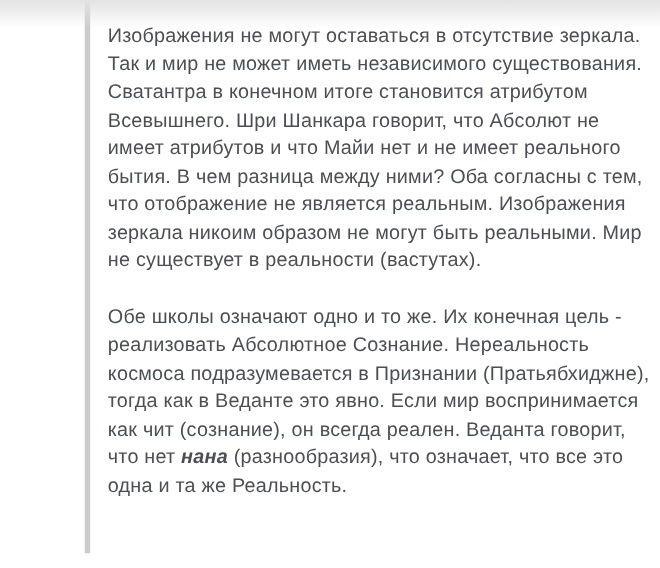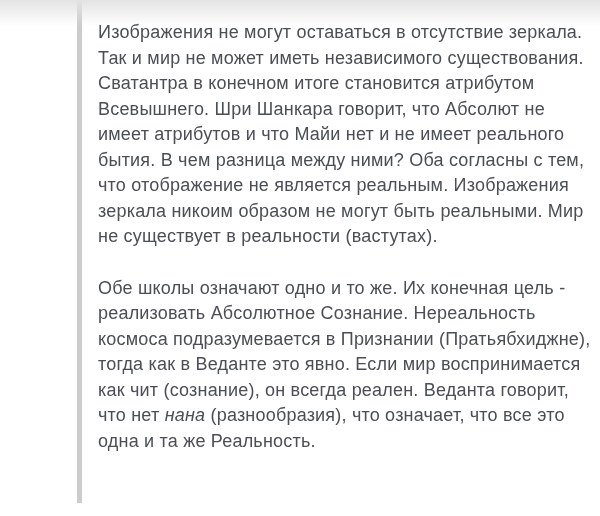--- a/index.html
+++ b/index.html
@@ -61,21 +61,21 @@
     color: #4b4f55;
     margin: 0 0 26px 0;
     width: 494px;
   }
 
   .quote-content p:last-child {
     margin-bottom: 0;
   }
 
   .bold-italic {
-    font-weight: 400;
+    font-weight: 700;
     font-style: italic;
   }
 </style>
 </head>
 <body>
 
 <div class="page">
   <div class="top-shadow"></div>
   <blockquote class="quote">
     <div class="quote-border"></div>

